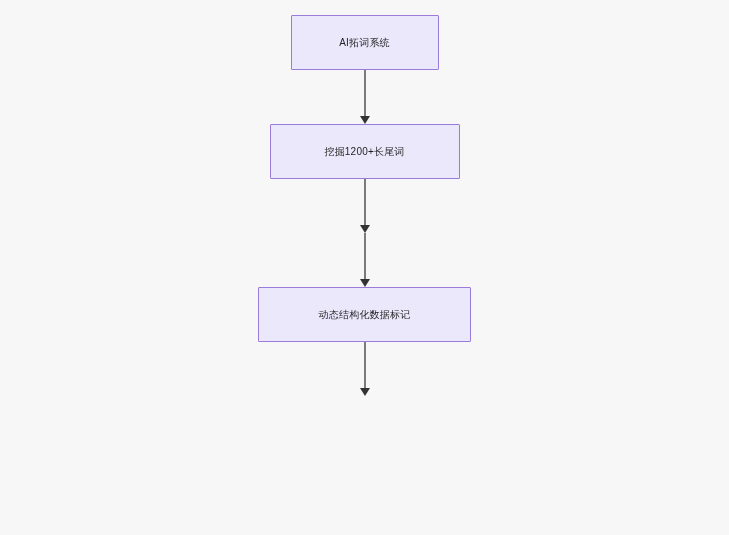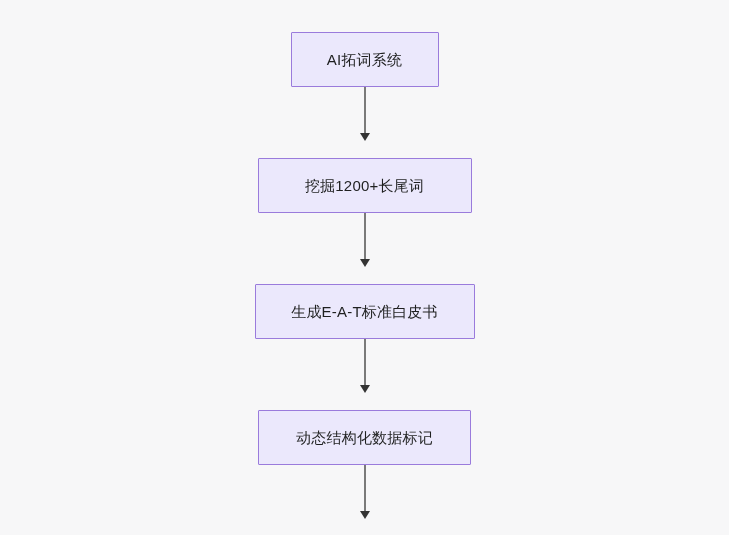--- a/index.html
+++ b/index.html
@@ -34,34 +34,33 @@
   .node {
     box-sizing: border-box;
     height: 55px;
     background: #ebe8fc;
     border: 1.4px solid #9a7bdc;
     border-radius: 1px;
     display: flex;
     align-items: center;
     justify-content: center;
     color: #1f2020;
-    font-size: 15px;
+    font-size: 10px;
     line-height: 1;
     letter-spacing: 0.2px;
     white-space: nowrap;
-    margin-top: 17px;
   }
 
   .node-label {
     display: block;
   }
 
   
   .node-w1 { width: 148px; }
-  .node-w2 { width: 214px; }
+  .node-w2 { width: 190px; }
   .node-w3 { width: 220px; }
   .node-w4 { width: 213px; }
   .node-w5 { width: 236px; }
 
   
   .connector {
     width: 14px;
     height: 54px;
     position: relative;
   }
@@ -107,23 +106,20 @@
 
     <div class="node node-w2">
       <span class="node-label">挖掘1200+长尾词</span>
     </div>
 
     <div class="connector">
       <span class="line"></span>
       <span class="head"></span>
     </div>
 
-    <div class="node node-w3">
-      <span class="node-label">生成E-A-T标准白皮书</span>
-    </div>
 
     <div class="connector">
       <span class="line"></span>
       <span class="head"></span>
     </div>
 
     <div class="node node-w4">
       <span class="node-label">动态结构化数据标记</span>
     </div>
 

